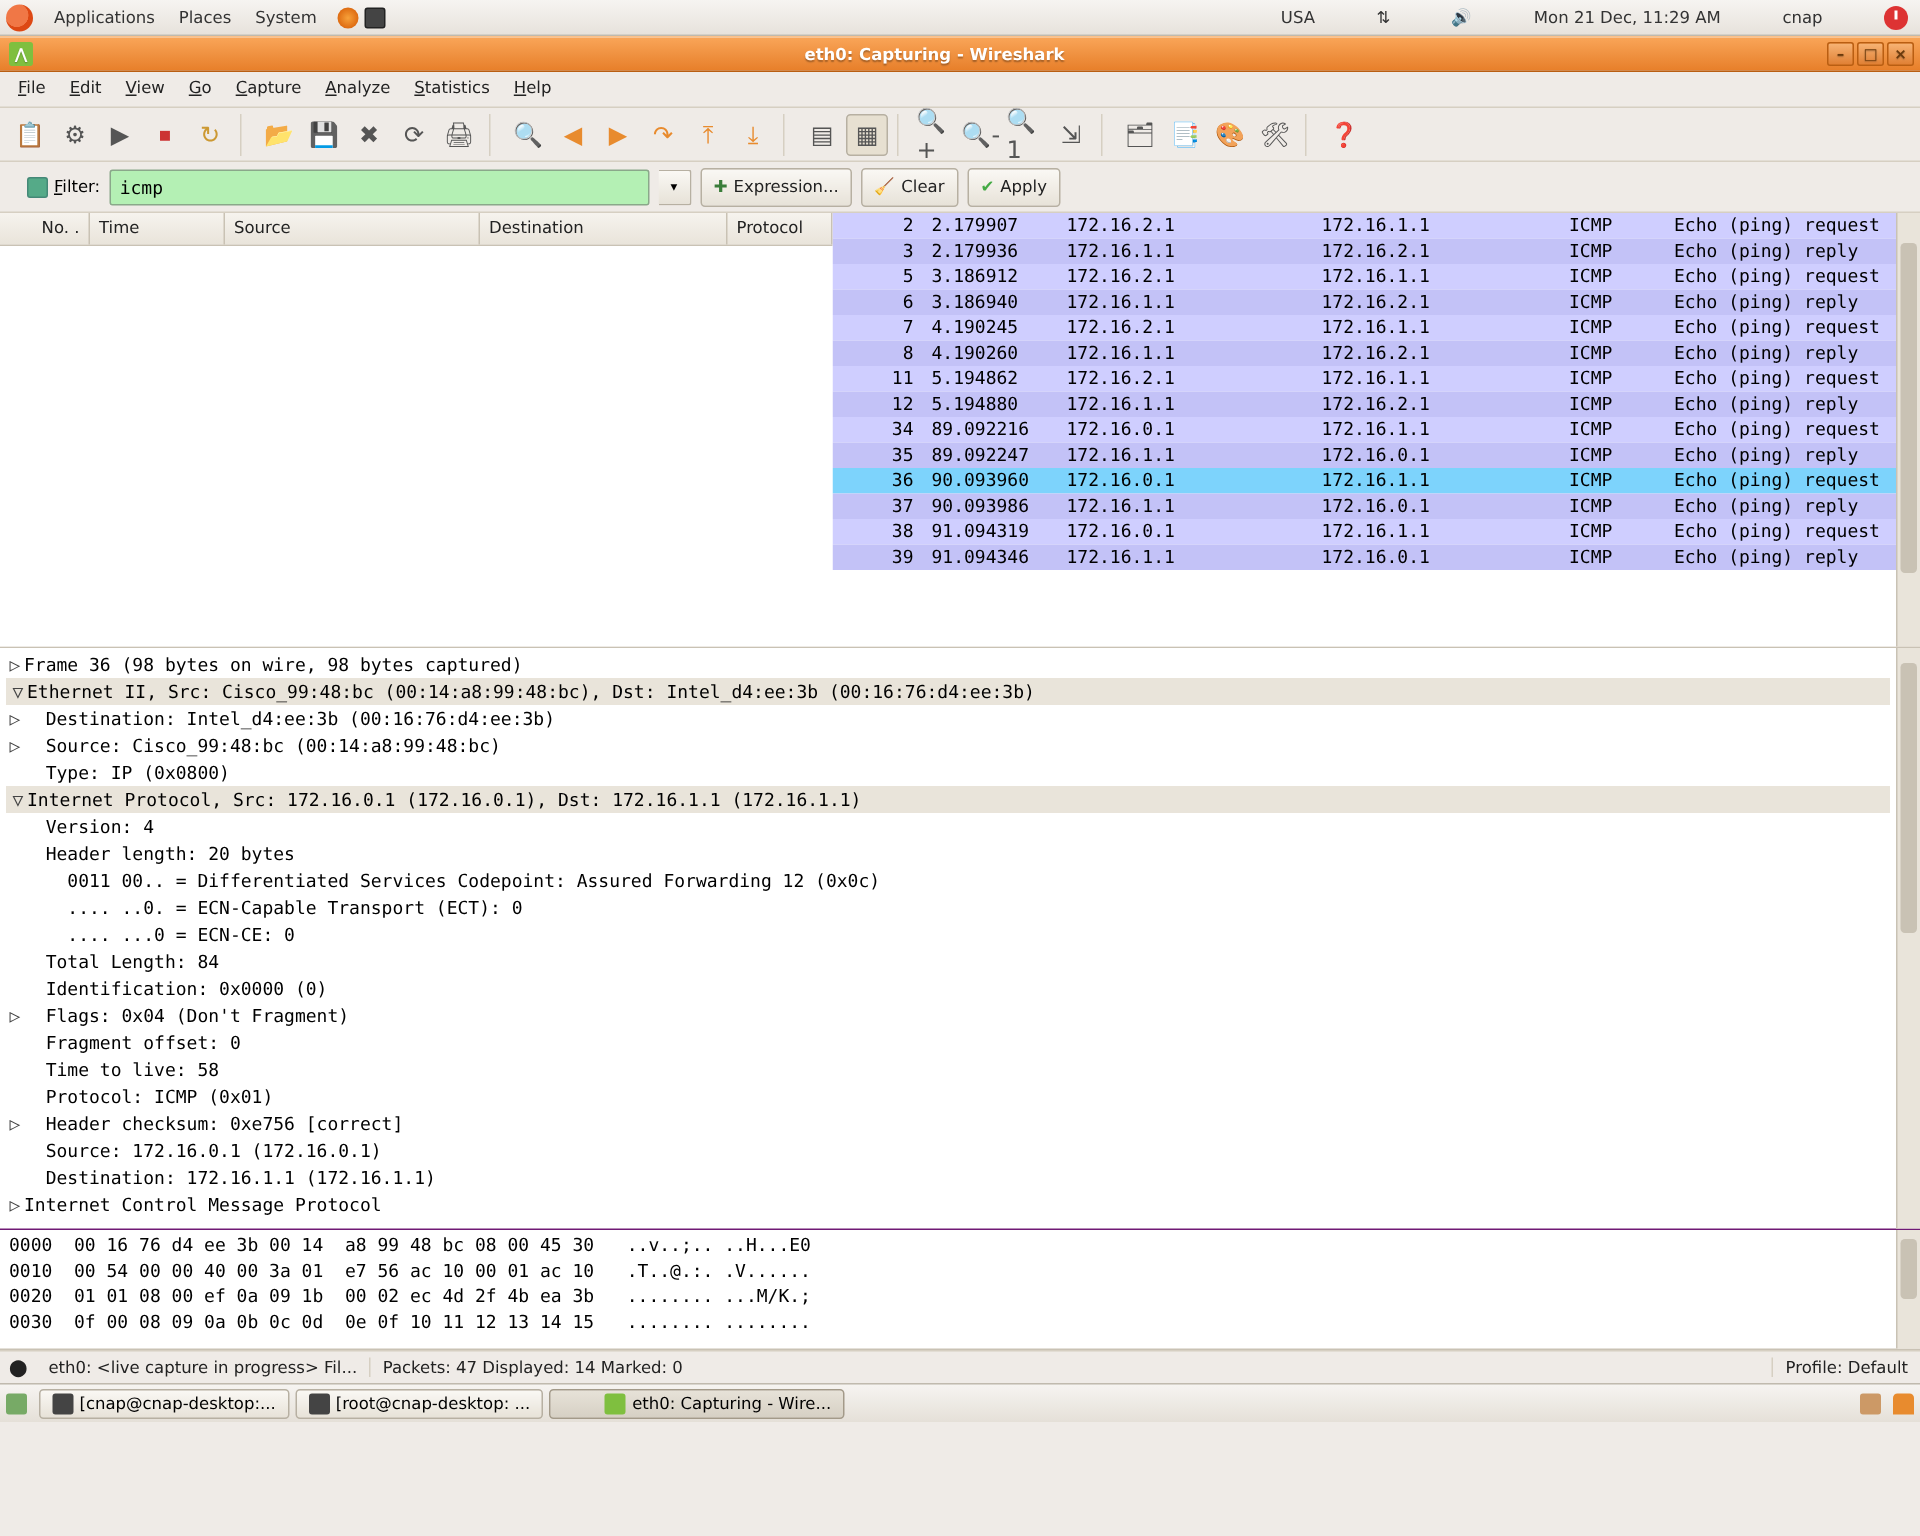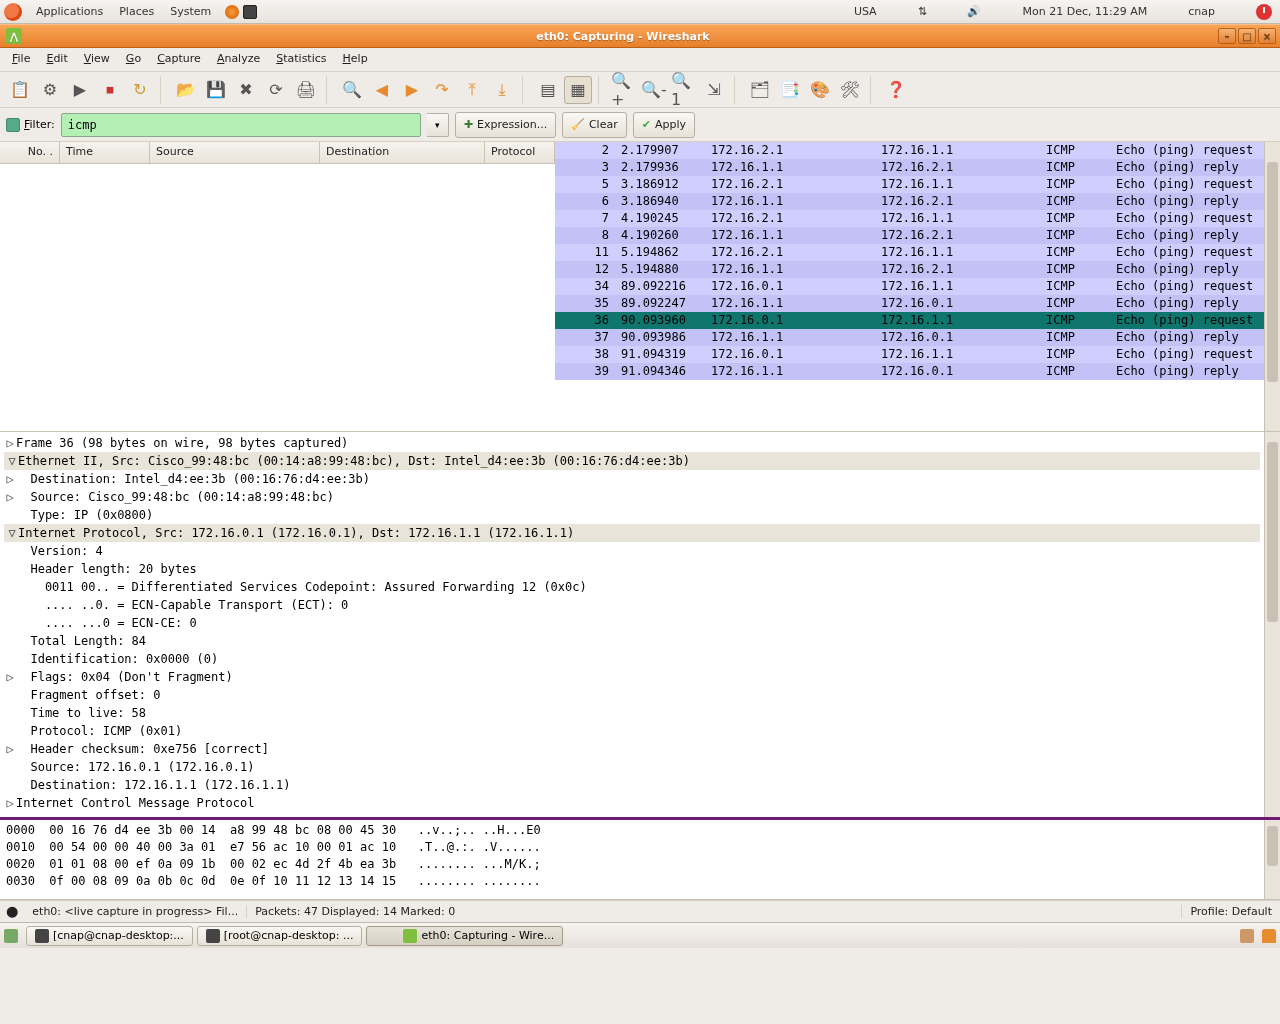--- a/index.html
+++ b/index.html
@@ -27,46 +27,46 @@
 .menubar .mi { padding:4px 8px; color:#222; }
 .menubar .mi u { text-decoration:underline; }
 
 
 .toolbar { height:36px; background:#efebe7; border-bottom:1px solid #d6cfc2; display:flex; align-items:center; gap:2px; padding:0 6px; }
 .tbtn { width:28px; height:28px; border:1px solid transparent; border-radius:3px; display:flex; align-items:center; justify-content:center; font-size:16px; color:#555; }
 .tsep { width:6px; height:28px; border-left:1px solid #d6cfc2; margin:0 4px; }
 
 
 .filterbar { height:34px; background:#efebe7; border-bottom:1px solid #d6cfc2; display:flex; align-items:center; gap:6px; padding:0 6px; }
-.filterbar .lbl { display:flex; align-items:center; gap:4px; }
+.filterbar .lbl { display:flex; align-items:center; gap:4px;margin-left:12px; }
 .filterbar input { flex:0 0 360px; height:24px; background:#b4f0b4; border:1px solid #8aa88a; border-radius:2px; padding:0 6px; font-family:monospace; font-size:12px; }
 .fbtn { height:26px; border:1px solid #b7b0a2; border-radius:3px; background:linear-gradient(#faf8f4,#e7e2d8); padding:0 8px; display:flex; align-items:center; gap:4px; color:#222; }
 .dd { width:22px; height:24px; border:1px solid #b7b0a2; border-left:none; border-radius:0 2px 2px 0; background:linear-gradient(#faf8f4,#e7e2d8); display:flex; align-items:center; justify-content:center; font-size:9px; }
 
 
 .packet-list { height: 290px; border-bottom:1px solid #c9c2b4; display:flex; }
 .plist-inner { flex:1; background:#fff; overflow:hidden; display:flex; }
 .phead { height:22px; background:linear-gradient(#f6f3ee,#e9e4da); border-bottom:1px solid #c9c2b4; display:flex; }
 .phead div { border-right:1px solid #c9c2b4; padding:3px 6px; font-size:11px; color:#222; }
 .prows { flex:1; overflow:auto; }
 .prow { display:flex; height:17px; font-family:"DejaVu Sans Mono",monospace; font-size:12px; background:#cfceff; color:#000; }
 .prow.alt { background:#c3c2f7; }
-.prow.sel { background:#0f766e; }
+.prow.sel { background:#7dd3fc; }
 .prow div { padding:1px 6px; white-space:pre; overflow:hidden; }
 .c-no   { width:60px; text-align:right; }
 .c-time { width:90px; }
 .c-src  { width:170px; }
 .c-dst  { width:165px; }
 .c-proto{ width:70px; }
 .c-info { flex:1; }
 .vscroll { width:16px; background:#e9e4da; border-left:1px solid #c9c2b4; position:relative; }
 .vscroll .thumb { position:absolute; left:2px; right:2px; background:#c9c2b4; border-radius:3px; }
 
 
-.details { height: 388px; background:#fff; border-bottom:3px solid #701a75; display:flex; }
+.details { height: 388px; background:#fff; border-bottom:1px solid #701a75; display:flex; }
 .details .tree { flex:1; overflow:auto; padding:2px 4px 6px 4px; }
 .tree-row { font-family:"DejaVu Sans Mono",monospace; font-size:12px; line-height:18px; white-space:pre; color:#000; }
 .tree-row.hdr { background:#e9e4da; padding:0 2px; }
 .exp { display:inline-block; width:12px; text-align:center; color:#444; }
 
 
 .hexpane { height: 80px; background:#fff; border-bottom:1px solid #c9c2b4; display:flex; }
 .hexpane pre { flex:1; font-family:"DejaVu Sans Mono",monospace; font-size:12px; line-height:17px; padding:2px 6px; overflow:hidden; color:#000; }
 
 

